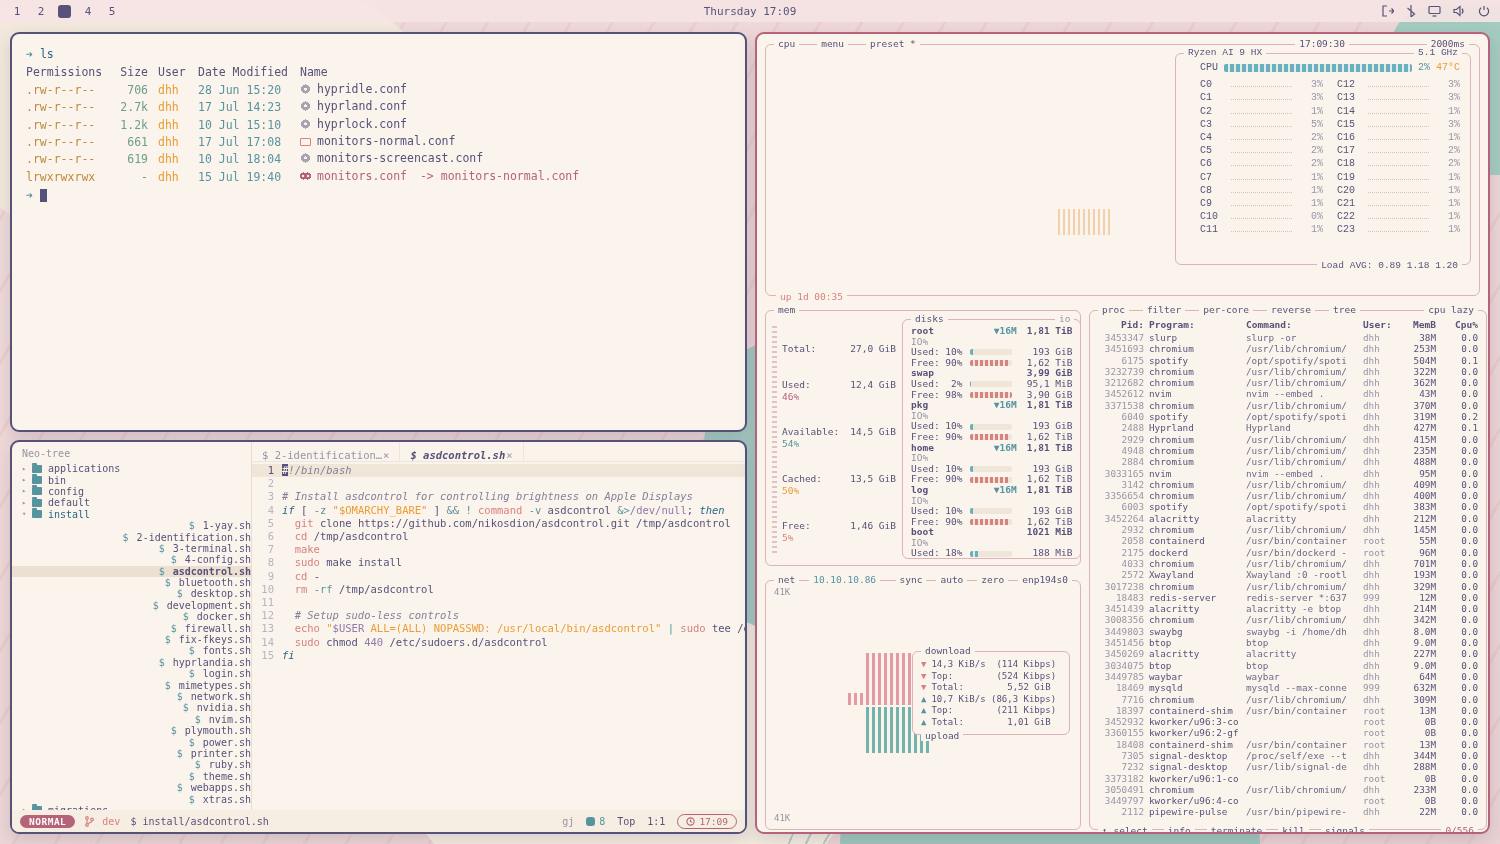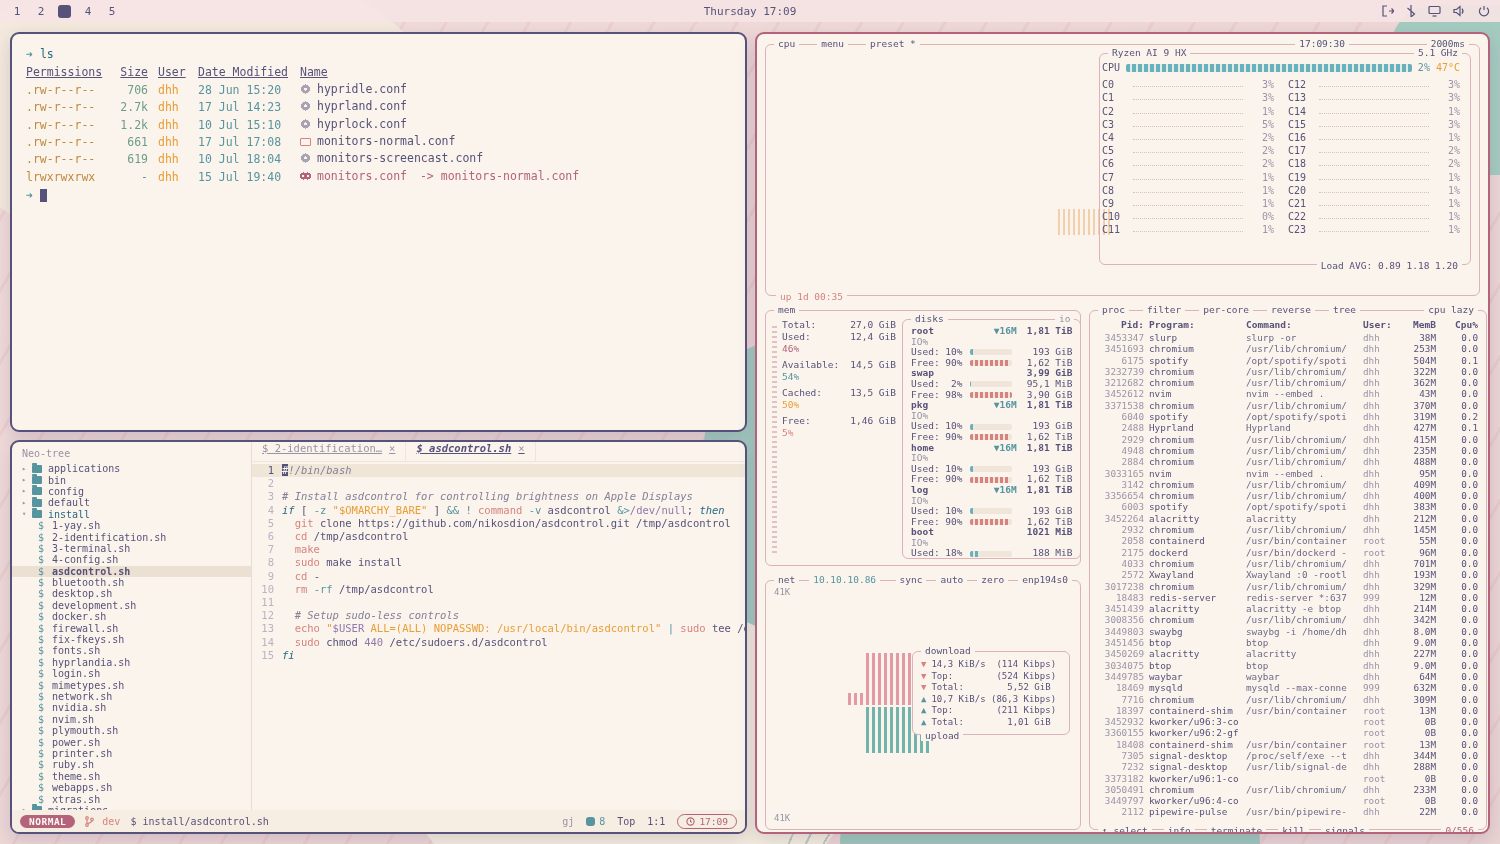--- a/index.html
+++ b/index.html
@@ -34,21 +34,21 @@
             box-shadow:0 6px 18px rgba(87,82,121,.20); overflow:hidden; }
   .term-window { left:10px; top:32px; width:737px; height:400px; border:2px solid #57527a; padding:12px 14px; font-size:11.5px; line-height:1.42; }
   .nvim-window { left:10px; top:440px; width:737px; height:394px; border:2px solid #57527a; display:flex; flex-direction:column; }
   .btop-window { left:755px; top:32px; width:735px; height:802px; border:2px solid #b4637a; padding:10px 8px 8px 8px; font-size:10px; }
 
   
   .term-line1 { display:flex; gap:7px; align-items:center; margin-bottom:2px; }
   .prompt { color:#56949f; font-weight:bold; }
   .cmd-ls { color:#286983; }
   .ls-grid { display:grid; grid-template-columns:76px 36px 30px 92px 1fr; column-gap:10px; align-items:baseline; }
-  .ls-head span { text-decoration:underline; color:#575279; }
+  .ls-head span { color:#575279; }
   .ls-head .h-size { text-align:right; }
   .ls-row { display:contents; }
   .perms { color:#c08a3e; }
   .size  { color:#6b9d89; text-align:right; }
   .user  { color:#ea9d34; }
   .date  { color:#56949f; }
   .name-cell { display:flex; align-items:center; gap:6px; white-space:pre; }
   .fname { color:#575279; }
   .fname.symlink { color:#b4637a; }
   .flink { color:#b4637a; }
@@ -58,37 +58,37 @@
   .ficon.link { background:radial-gradient(circle at 30% 50%, transparent 0 1.5px, #b4637a 1.5px 3.5px, transparent 3.6px),
                 radial-gradient(circle at 70% 50%, transparent 0 1.5px, #b4637a 1.5px 3.5px, transparent 3.6px); }
   .term-prompt2 { display:flex; gap:7px; align-items:center; margin-top:2px; }
   .cursor-block { width:7px; height:13px; background:#575279; display:inline-block; }
 
   
   .nvim-main { flex:1; display:flex; min-height:0; }
   .sidebar { width:240px; flex:0 0 auto; border-right:1px solid #e8ddd0; padding:4px 0 0 0; font-size:10px; overflow:hidden; }
   .tree-title { color:#9893a5; padding:2px 10px 4px 10px; font-size:10px; }
   .tree-row { display:flex; align-items:center; height:11.4px; padding-left:10px; white-space:nowrap; }
-  .tree-row.d1 { padding-left:16px; }
+  .tree-row.d1 { padding-left:22px;justify-content:flex-end; }
   .tree-row.active { background:#ece0d2; }
   .chev { width:10px; color:#9893a5; font-size:7px; flex:0 0 auto; }
   .chev.folder::before { content:"▸"; }
   .chev.folder-open::before { content:"▾"; }
   .ticon { flex:0 0 auto; margin-right:6px; }
   .ticon.folder, .ticon.folder-open { width:10px; height:8px; background:#56949f; border-radius:1px; position:relative; }
   .ticon.folder::before, .ticon.folder-open::before { content:""; position:absolute; top:-2px; left:0; width:5px; height:2px; background:#56949f; border-radius:1px 1px 0 0; }
   .ticon.file { width:8px; }
   .ticon.file::before { content:"$"; color:#56949f; font-size:10px; }
   .tlabel { color:#575279; }
   .tree-row.open .tlabel { color:#286983; font-weight:normal; }
   .tree-row.active .tlabel { font-weight:bold; }
 
   .editor-col { flex:1; display:flex; flex-direction:column; min-width:0; }
   .tabline { height:20px; display:flex; align-items:center; font-size:10.5px; border-bottom:1px solid #efe5d8; }
-  .tab { padding:0 10px; display:flex; gap:7px; align-items:flex-start; height:100%; color:#9893a5; border-right:1px solid #efe5d8;text-decoration:underline; }
+  .tab { padding:0 10px; display:flex; gap:1px; align-items:flex-end; height:100%; color:#9893a5; border-right:1px solid #efe5d8; }
   .tab.active { color:#575279; font-weight:bold; font-style:italic; }
   .tab-close { color:#9893a5; font-style:normal; font-weight:normal; }
   .code { flex:1; padding-top:2px; font-size:10.5px; line-height:13.2px; overflow:hidden; }
   .code-line { display:flex; white-space:pre; }
   .code-line.cursorline { background:#f0e6d8; }
   .lnum { width:30px; text-align:right; padding-right:8px; color:#b9b2c2; flex:0 0 auto; }
   .code-line.cursorline .lnum { color:#575279; }
   .ltext { flex:1; overflow:hidden; }
   .tk-def { color:#575279; }
   .tk-comment { color:#848098; font-style:italic;text-align:center; }
@@ -116,39 +116,39 @@
   .blabel { position:absolute; top:-7px; background:#faf4ed; padding:0 4px; font-size:9.5px; color:#575279; white-space:nowrap; z-index:2; }
   .blabel.bb { top:auto; bottom:-7px; }
   .cpu-box { height:252px; }
   .cpu-toplabels { position:absolute; top:-7px; left:8px; display:flex; gap:18px; z-index:2; }
   .cpu-toplabels span { background:#faf4ed; padding:0 4px; font-size:9.5px; }
   .lab-time { position:absolute; top:-7px; right:130px; background:#faf4ed; padding:0 4px; font-size:9.5px; color:#575279; z-index:2; }
   .lab-interval { position:absolute; top:-7px; right:10px; background:#faf4ed; padding:0 4px; font-size:9.5px; color:#575279; z-index:2; }
   .cpu-decor1 { position:absolute; left:292px; bottom:60px; width:54px; height:26px; opacity:.55;
                 background:repeating-linear-gradient(90deg,#eab27a 0 2px, transparent 2px 5px); }
   .uptime { position:absolute; left:10px; bottom:-7px; background:#faf4ed; padding:0 4px; color:#d7827e; font-size:9.5px; }
-  .ryzen-box { position:absolute; right:8px; top:8px; width:372px; height:212px; border:1px solid #ddb2b8; border-radius:6px; padding:8px 10px 6px 2px; }
+  .ryzen-box { position:absolute; right:8px; top:8px; width:296px; height:212px; border:1px solid #ddb2b8; border-radius:6px; padding:8px 10px 6px 24px;font-family:Liberation Mono, monospace; }
   .cpu-row { display:flex; align-items:center; gap:6px; margin-bottom:4px; }
   .cpu-meter { flex:1; height:8px; background:repeating-linear-gradient(90deg,#67b0bc 0 4px, rgba(103,176,188,.15) 4px 6px); border-radius:2px; }
   .cpu-pct { color:#56949f; }
   .cpu-temp { color:#ea9d34; }
   .core-cols { display:flex; gap:14px; }
   .core-col { flex:1; }
   .core-row { display:flex; align-items:flex-end; height:13.2px; }
   .core-name { width:26px; color:#575279; }
   .cdots { flex:1; border-bottom:1px dotted #cfc5ba; margin:0 5px 3px 5px; }
   .core-pct { width:26px; text-align:right; color:#9a94a8; }
 
   .btop-mid { display:flex; gap:8px; margin-top:14px; height:520px; }
   .btop-leftcol { width:316px; flex:0 0 auto; display:flex; flex-direction:column; gap:14px; }
   .memdisks-box { height:256px; display:flex; padding:8px 6px 6px 8px; }
   .mem-panel { width:128px; flex:0 0 auto; padding-right:6px; position:relative; }
   .mem-panel::before { content:""; position:absolute; left:-2px; top:6px; bottom:6px; width:5px;
                        background:repeating-linear-gradient(0deg, rgba(180,99,122,.35) 0 2px, transparent 2px 5px); }
-  .mem-panel > div { padding-left:8px; }
+  .mem-panel > div { padding-left:8px;margin-top:24px; }
   .mrow-line { display:flex; justify-content:space-between; font-size:9.5px; line-height:12px; }
   .mpct { font-size:9.5px; line-height:11px; margin-bottom:5px; }
   .mpct:empty { display:none; }
   .mpct.used { color:#b4637a; } .mpct.avail { color:#56949f; } .mpct.cached { color:#ea9d34; } .mpct.freep { color:#d7827e; }
   .disks-inner { flex:1; border:1px solid #ddb2b8; border-radius:6px; position:relative; padding:6px 8px 4px 8px; font-size:9.5px; }
   .dline { display:flex; align-items:center; line-height:10.6px; gap:4px; }
   .da { white-space:pre; }
   .db { color:#56949f; margin-left:auto; }
   .dmeter { width:42px; height:6px; background:#efe5d8; border-radius:2px; overflow:hidden; flex:0 0 auto; margin-left:auto; }
   .dline.dname { font-weight:bold; }

